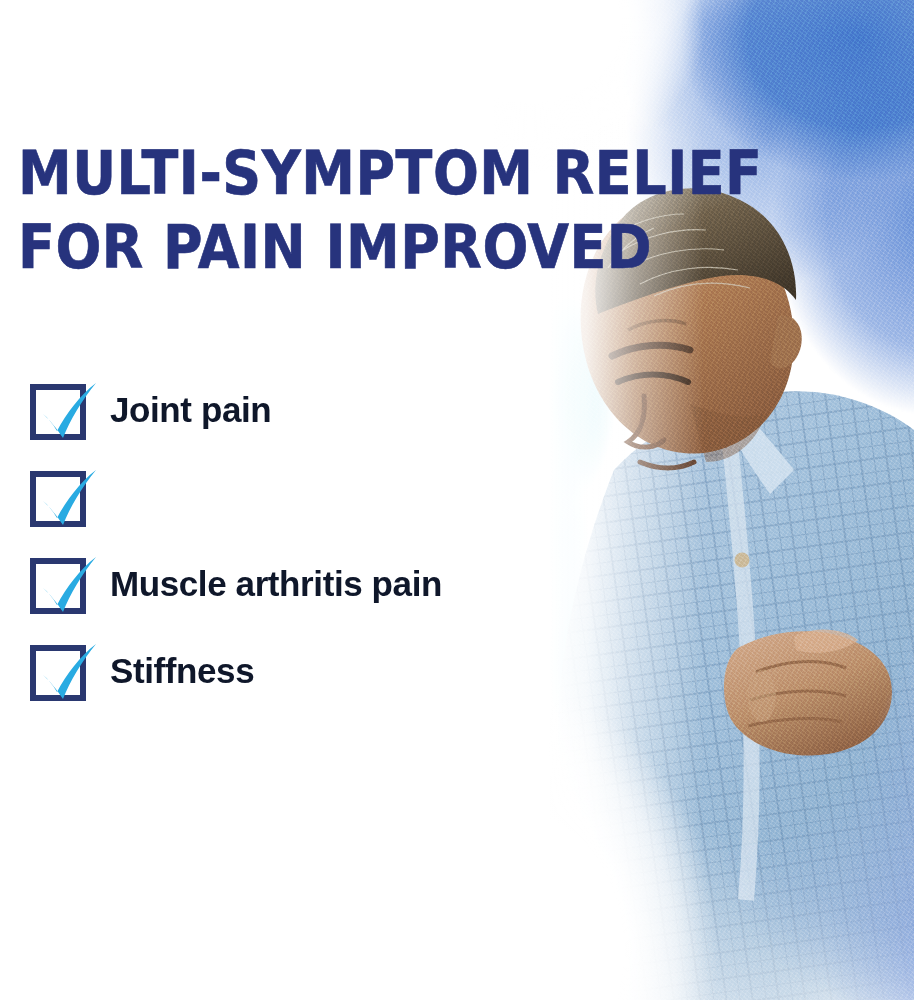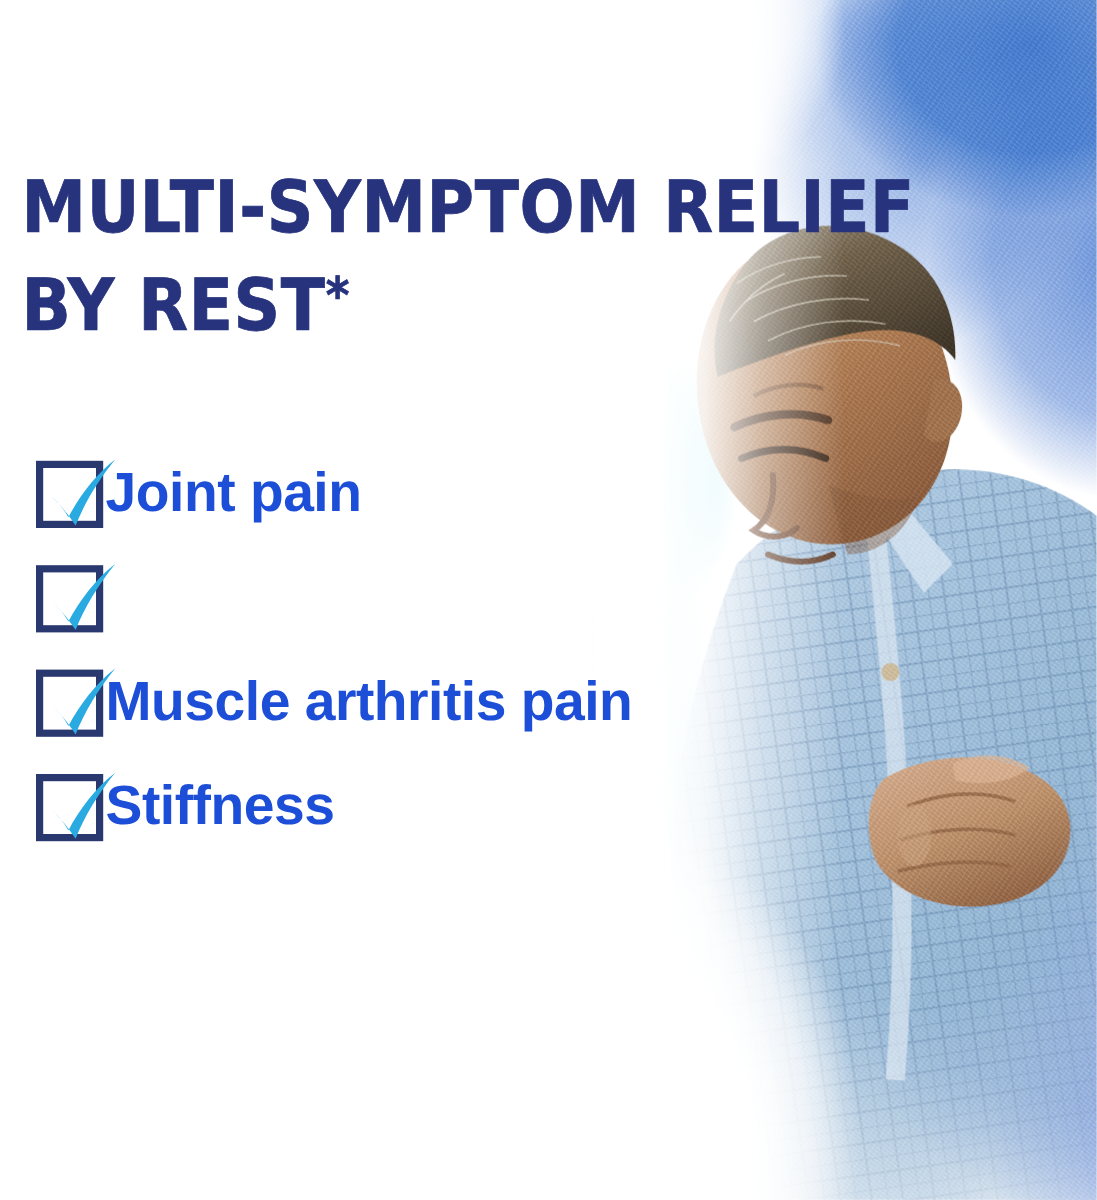--- a/index.html
+++ b/index.html
@@ -92,24 +92,24 @@
 
   .checklist{position:absolute;left:30px;top:382px;width:600px;}
   .ck-row{
     position:relative;height:87px;display:flex;align-items:flex-start;
   }
   .ck-box{
     position:relative;width:58px;height:58px;flex:0 0 58px;margin-top:4px;
   }
   .ck-box svg{position:absolute;left:0;top:-8px;overflow:visible;}
   .ck-label{
-    margin-top:8px;
-    color:#1d4ed8;
+    margin-left:22px;margin-top:8px;
+    color:#0f172a;
     font-family:"Liberation Sans","DejaVu Sans",sans-serif;
-    font-weight:700;font-size:46px;line-height:40px;letter-spacing:-.4px;
+    font-weight:700;font-size:35px;line-height:40px;letter-spacing:-.4px;
     white-space:nowrap;
   }
 </style>
 </head>
 <body>
 
 <div class="ad">
 
   <div class="media">
 
@@ -218,21 +218,21 @@
     <div class="grain"></div>
     <div class="feather"></div>
     <div class="feather-top"></div>
     <div class="feather-bottom"></div>
   </div>
 
   <div class="copy">
 
     <h1 class="headline">
       <span class="ln">MULTI-SYMPTOM RELIEF</span>
-      <span class="ln"><span>BY REST</span><span class="star">*</span></span>
+      <span class="ln">FOR PAIN IMPROVED</span>
     </h1>
 
     <div class="checklist">
 
       <div class="ck-row">
         <span class="ck-box">
           <svg width="74" height="74" viewBox="0 0 74 74">
             <rect x="3" y="9" width="50" height="50" fill="none" stroke="#2A3870" stroke-width="6"></rect>
             <path d="M13 36 C 18 40, 23 46, 27 53 C 36 36, 50 17, 66 5
                      C 52 22, 40 42, 33 60 C 27 51, 20 42, 13 36 Z" fill="#29ABE2"></path>

